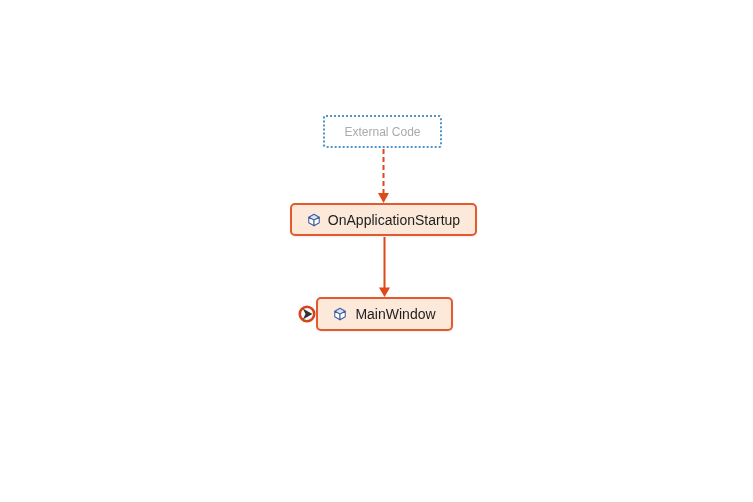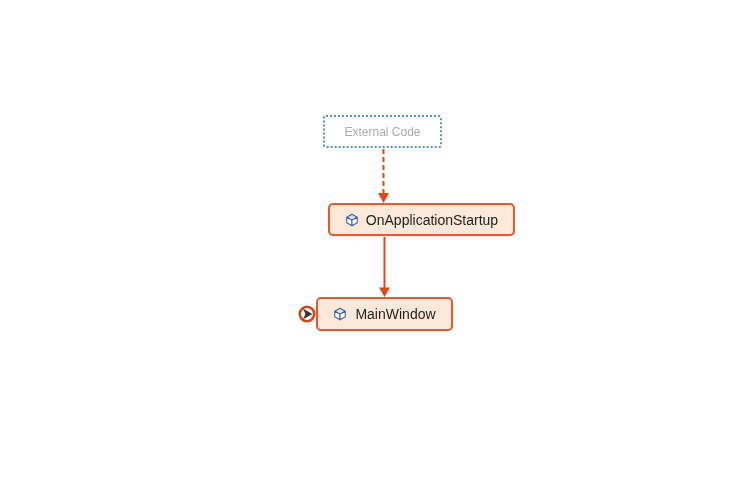--- a/index.html
+++ b/index.html
@@ -41,21 +41,21 @@
   }
   .node-orange {
     border: 2px solid #E25A2D;
     background: #FDE9D9;
     color: #1E1E1E;
     font-size: 14px;
     box-shadow: 0 1px 2px rgba(0,0,0,0.08);
   }
   .node-startup {
     left: 290px; top: 203px;
-    width: 187px; height: 33px; margin-left: 38px;
+    width: 187px; height: 33px;
   }
   .node-mainwindow {
     left: 316px; top: 297px;
     width: 137px; height: 34px; gap: 8px;
   }
   .node-label { pointer-events: none; }
   .cube-icon-svg { display: block; flex: 0 0 auto; }
   .badge {
     position: absolute;
     left: 298px; top: 305px;

